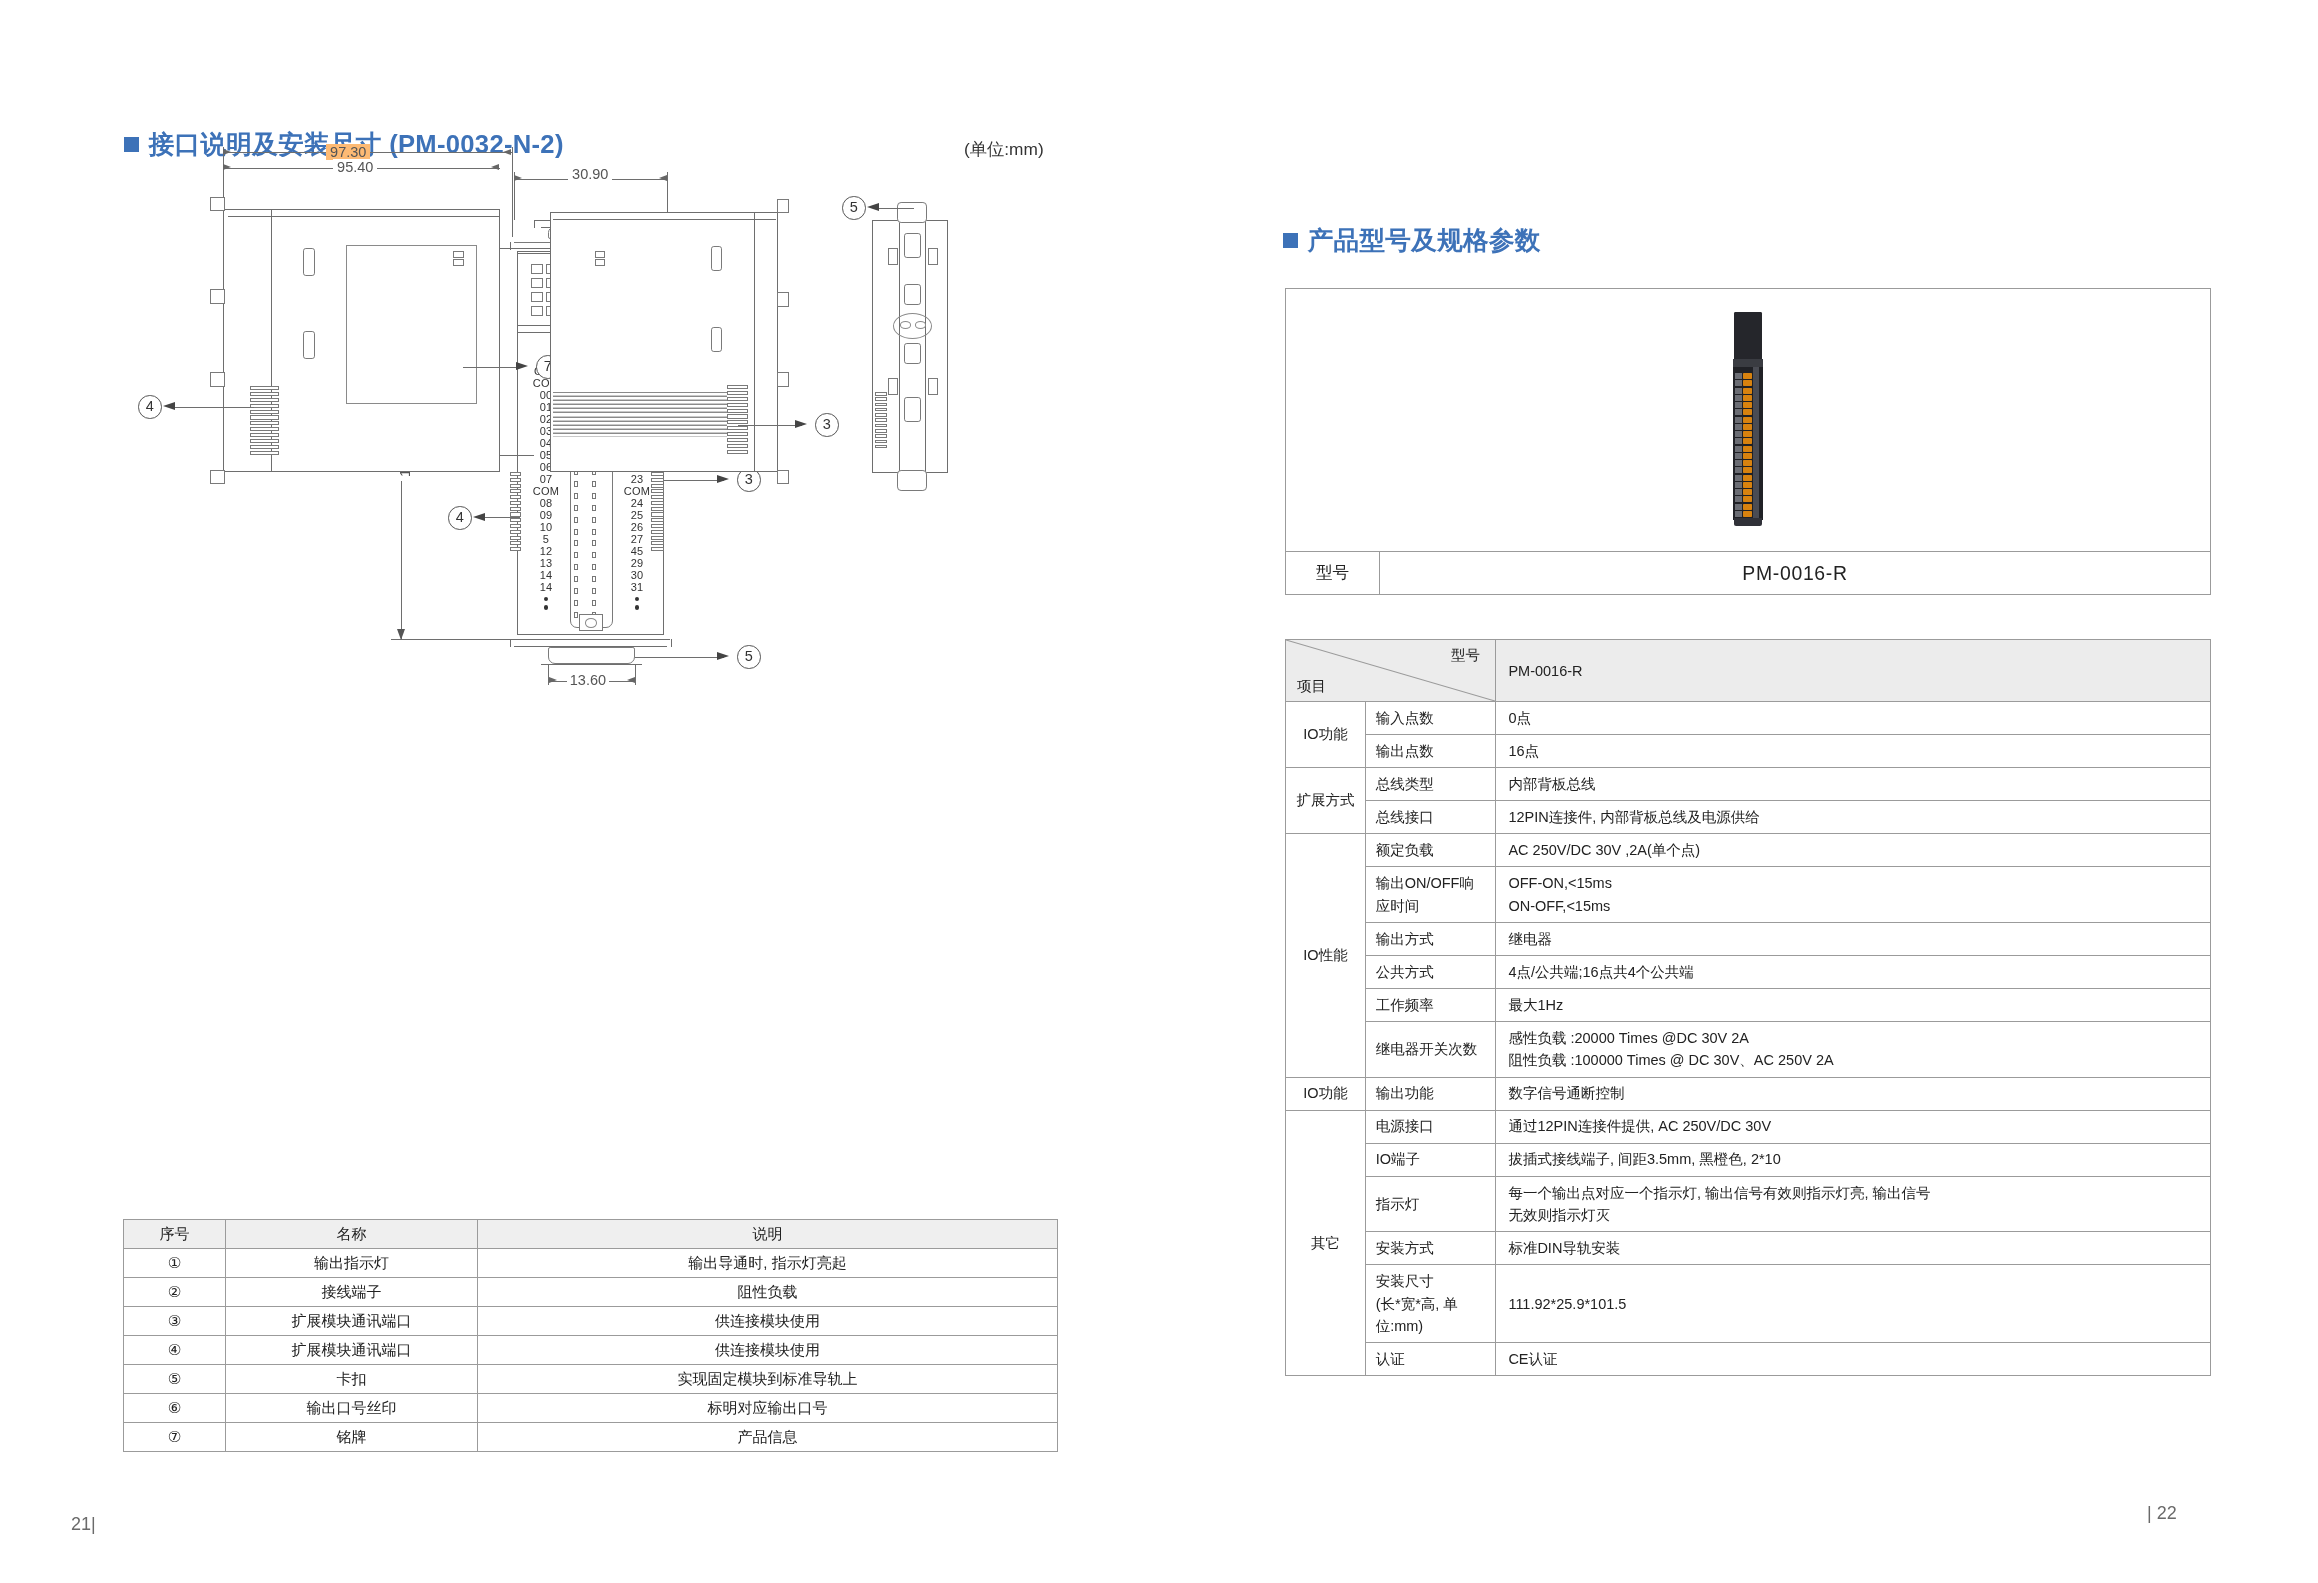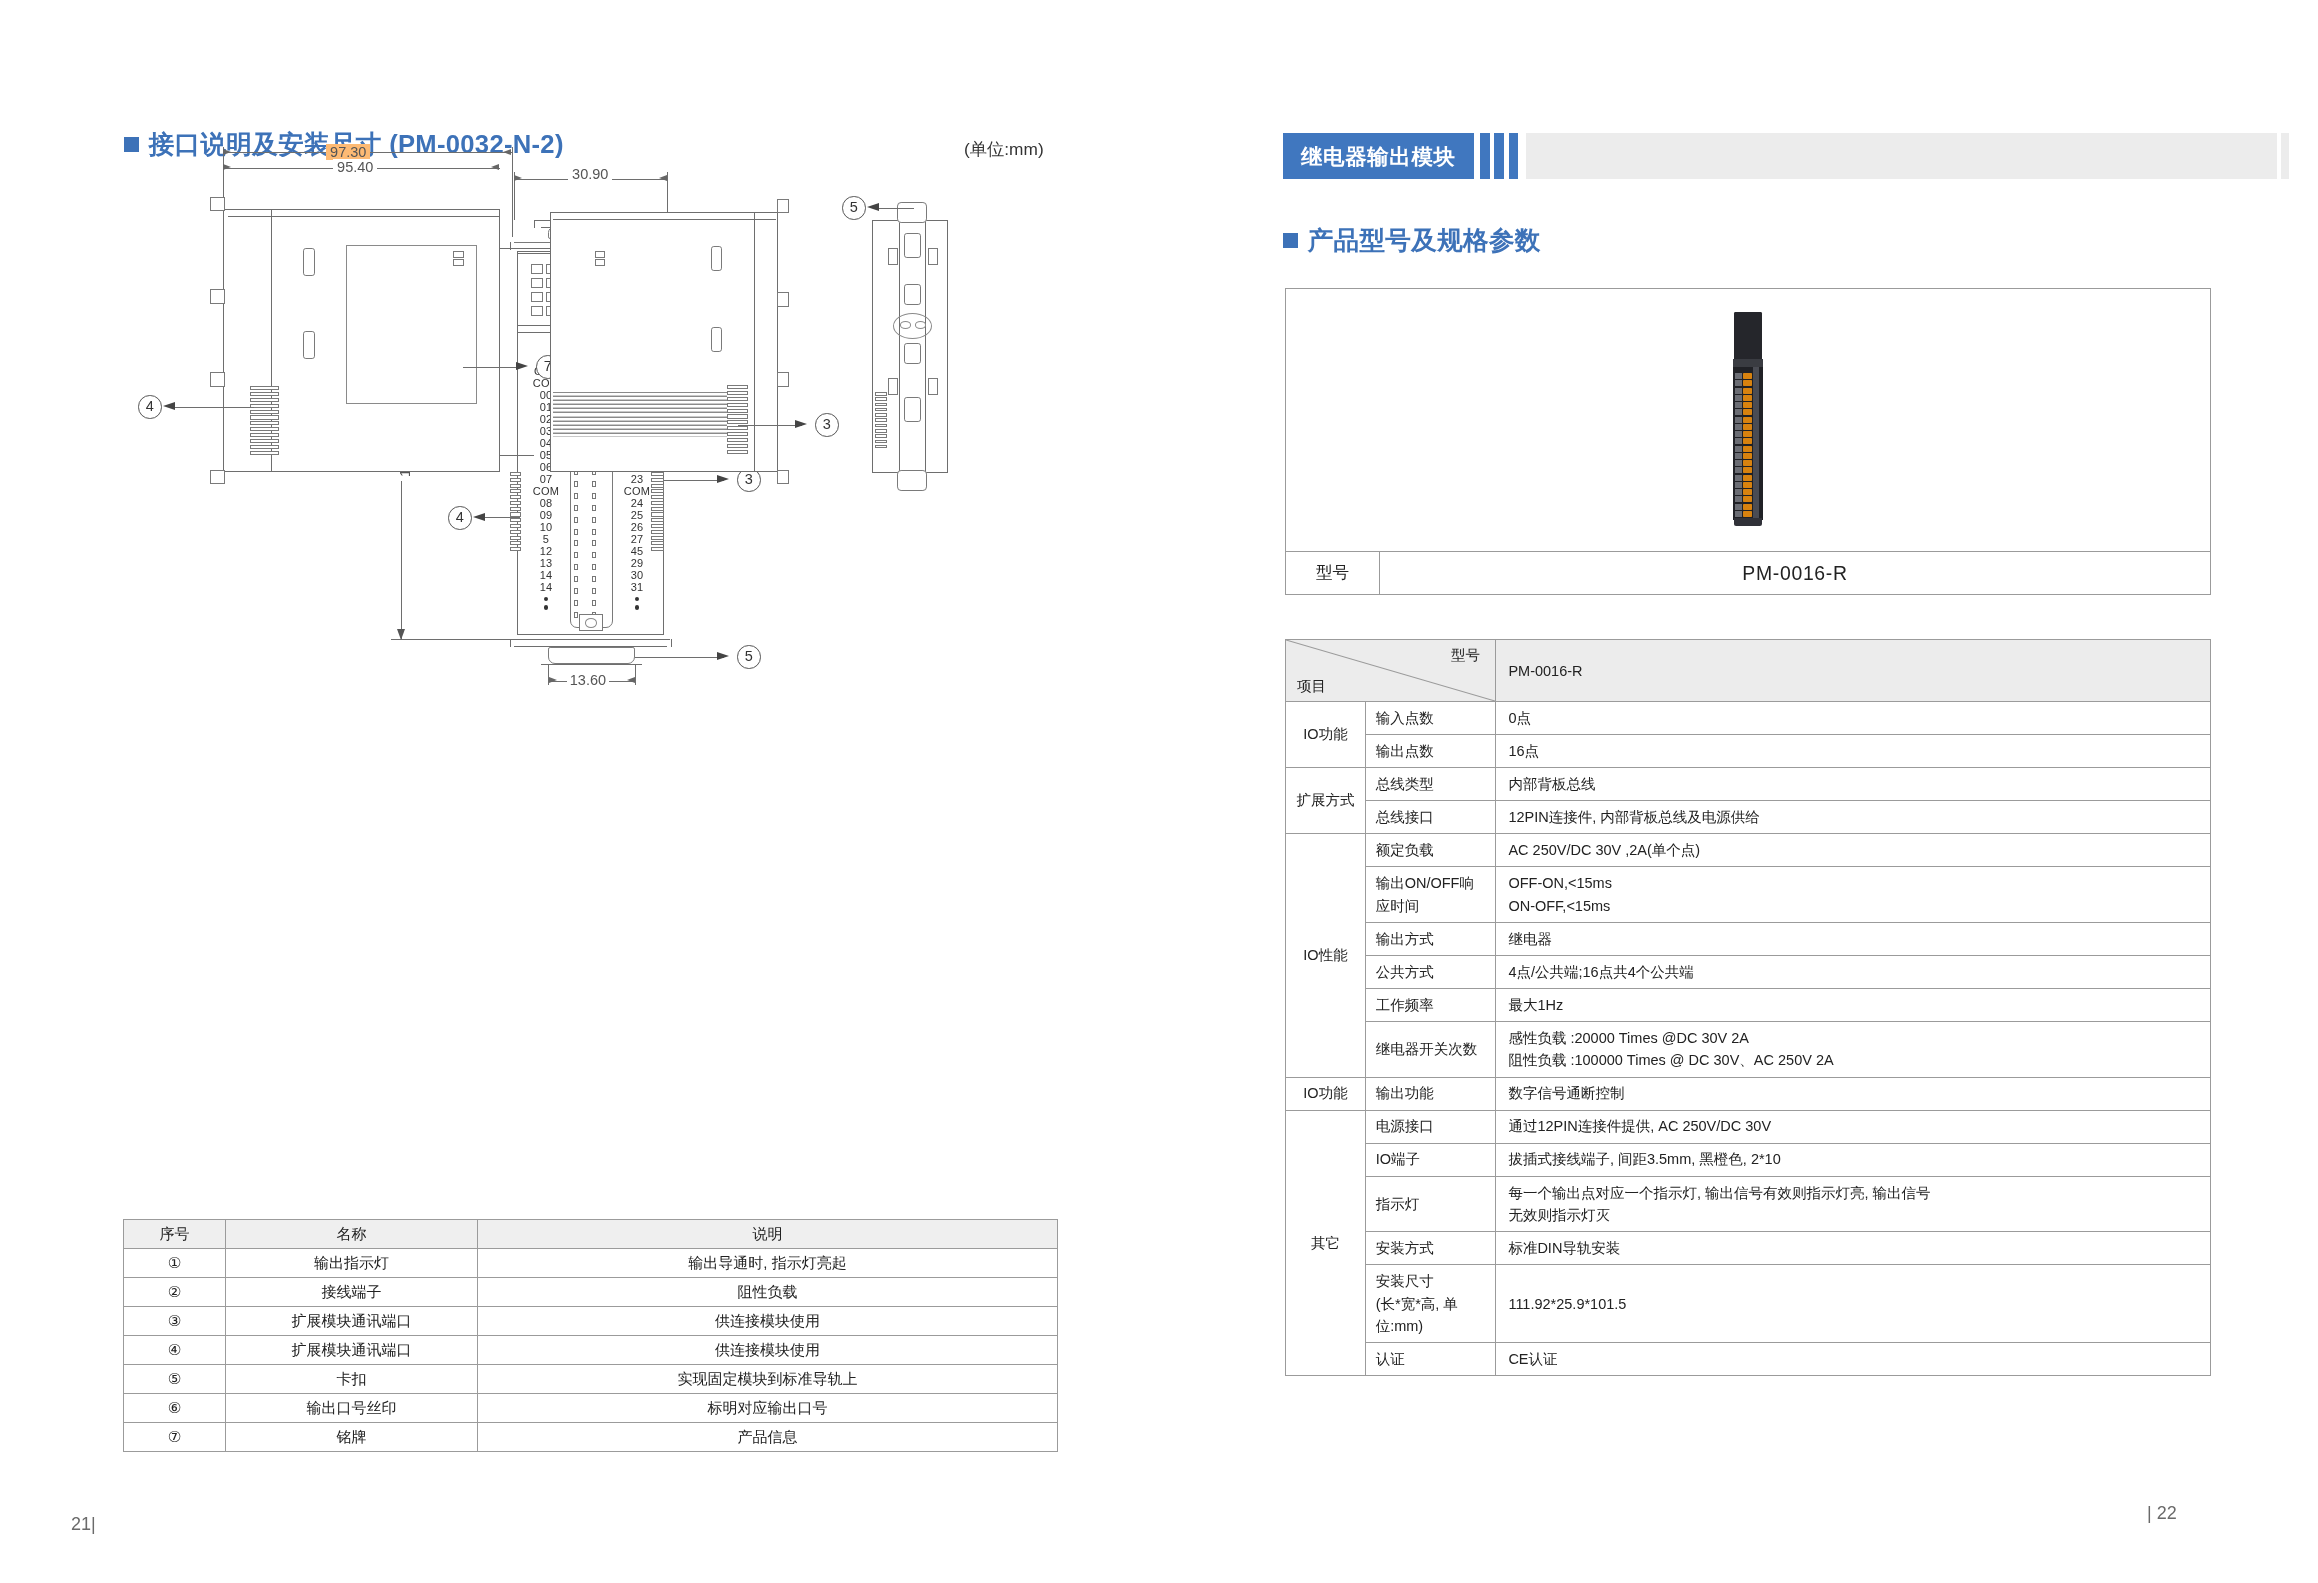--- a/index.html
+++ b/index.html
@@ -557,30 +557,20 @@
             <td>产品信息</td>
           </tr>
         </tbody>
     </table>
 
     <div class="pgnum" style="left:71px; top:1514px;">21|</div>
   </div>
 
   <div class="right-page">
 
-    <div class="hdr-band">
-      <div class="hdr-tab">继电器输出模块</div>
-      <div class="hdr-bars">
-        <div class="hdr-bar"></div>
-        <div class="hdr-bar"></div>
-        <div class="hdr-bar"></div>
-      </div>
-      <div class="hdr-rest"></div>
-      <div class="hdr-endcap"></div>
-    </div>
 
     <div class="rsec-head">
       <span class="sq"></span>
       <span class="sec-head-txt">产品型号及规格参数</span>
     </div>
 
     <table class="appear">
       <tbody>
       <tr>
         <td class="ap-img" colspan="2">

